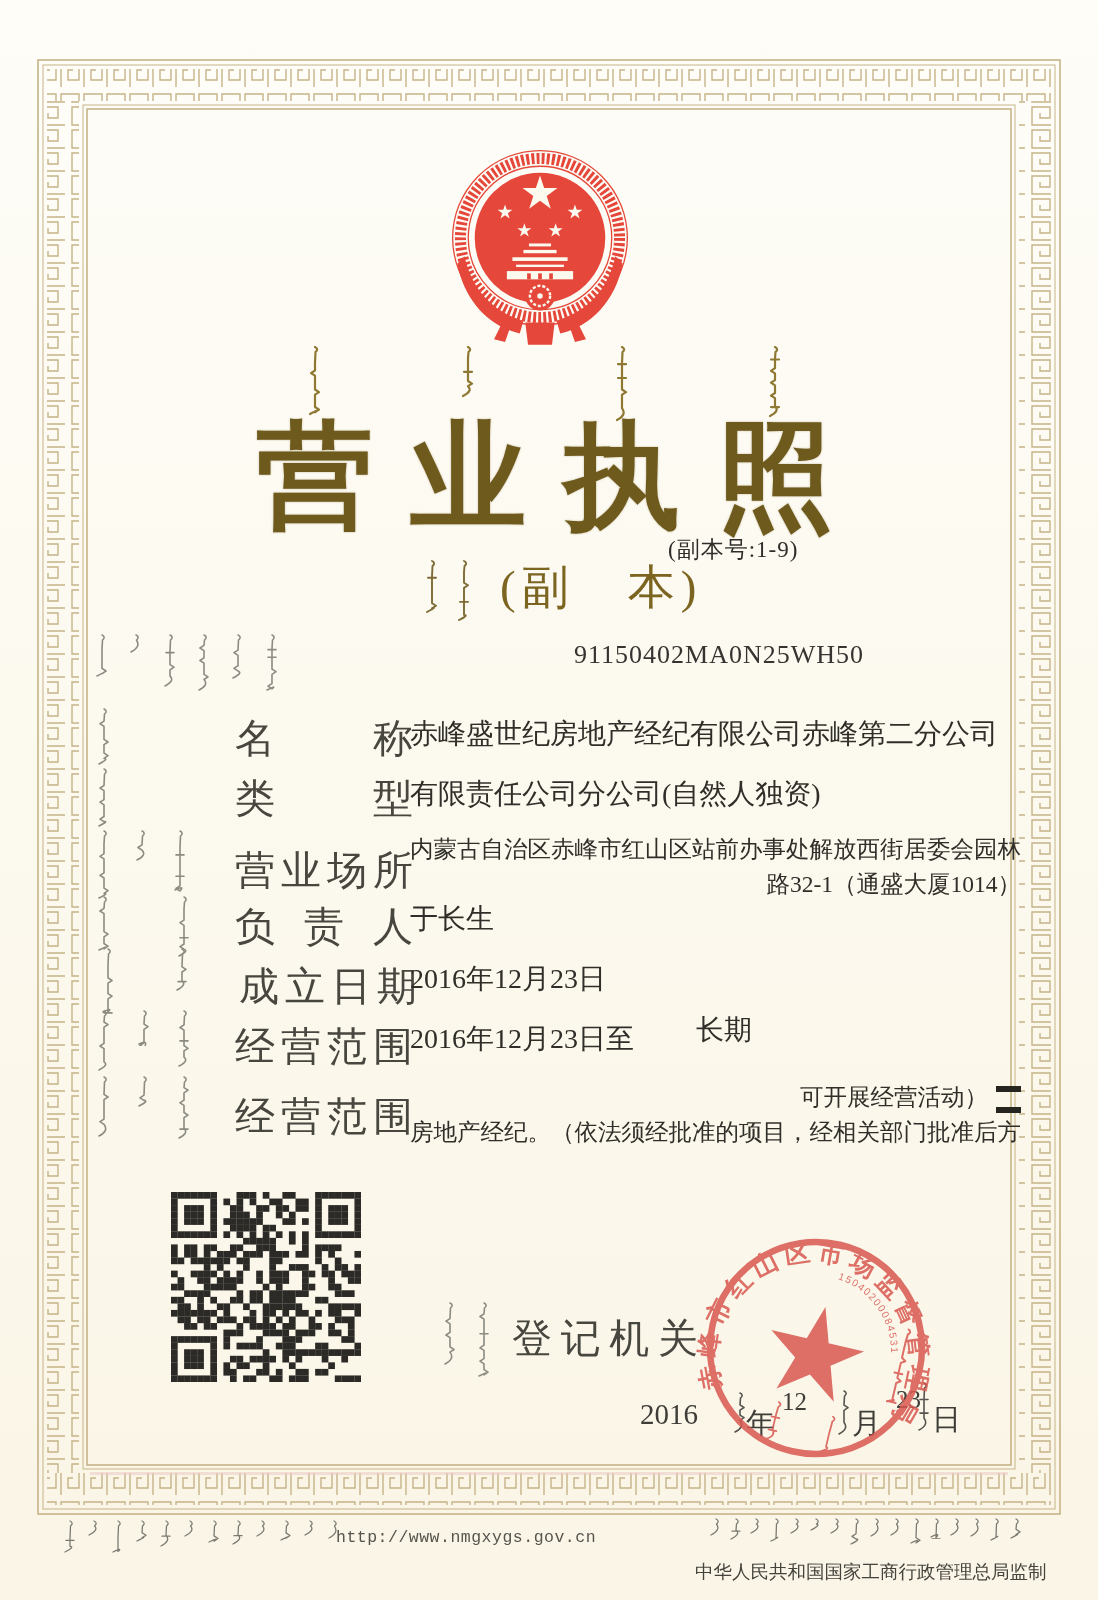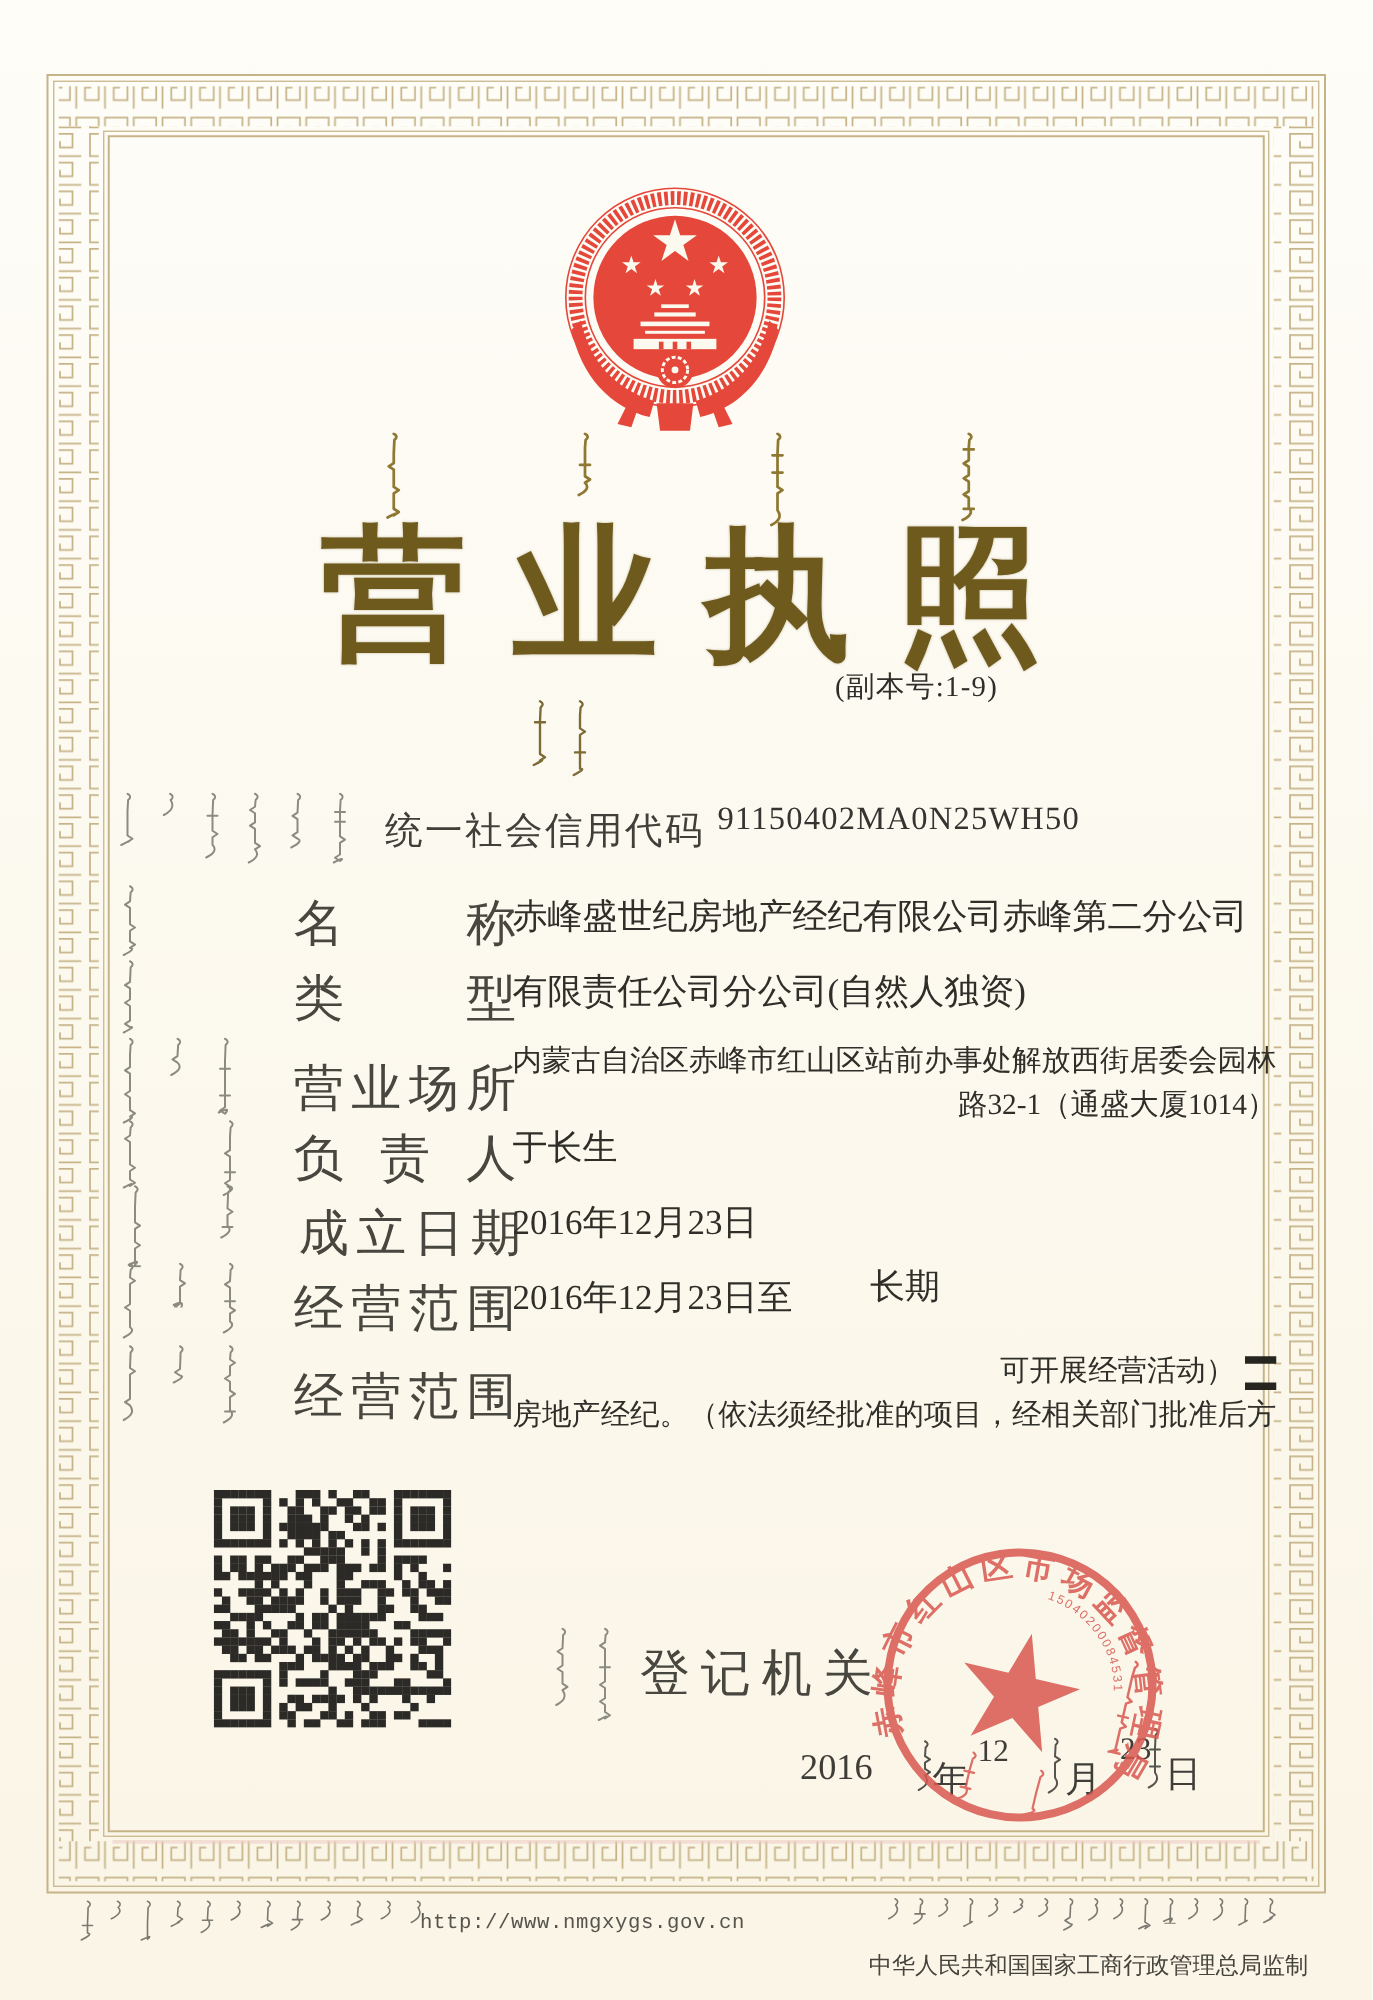--- a/index.html
+++ b/index.html
@@ -153,20 +153,21 @@
         <svg width="16" height="54" viewBox="0 0 16 54">
           <path d="M8 1 Q12 3 8.5 6 L8 16.8 m-4 1 l8 0 m-4 -1 L8 22.5 L8 32.3 L8 43.2 l4 2.6 l-4 2.6 Q13 47 3 52" fill="none" stroke="#7d6a35" stroke-width="1.9" stroke-linecap="round" stroke-linejoin="round"></path>
         </svg>
       </span>
     <span class="mong">
         <svg width="16" height="62" viewBox="0 0 16 62">
           <path d="M8 1 Q12 3 8.5 6 L8 12.1 L8 22.7 l4 2.6 l-4 2.6 L8 40.9 m-4 1 l8 0 m-4 -1 L8 54.9 Q13 55 3 60" fill="none" stroke="#7d6a35" stroke-width="1.9" stroke-linecap="round" stroke-linejoin="round"></path>
         </svg>
       </span>
   </div>
+  <div class="abs copy-label" style="left:500px;top:556px;">(副　本)</div>
 
   <div class="sq-row" style="left:94px;top:634px;gap:18px;">
     <span class="mong">
         <svg width="16" height="44" viewBox="0 0 16 44">
           <path d="M8 1 Q12 3 8.5 6 L8 14.7 L8 24.4 L8 34.4 l4 2.6 l-4 2.6 Q13 37 3 42" fill="none" stroke="#8b8b82" stroke-width="1.6" stroke-linecap="round" stroke-linejoin="round"></path>
         </svg>
       </span>
       <span class="mong">
         <svg width="16" height="20" viewBox="0 0 16 20">
           <path d="M8 1 Q12 3 8.5 6 Q13 13 3 18" fill="none" stroke="#8b8b82" stroke-width="1.6" stroke-linecap="round" stroke-linejoin="round"></path>
@@ -186,21 +187,20 @@
         <svg width="16" height="46" viewBox="0 0 16 46">
           <path d="M8 1 Q12 3 8.5 6 L8 16.1 l-4 2.6 l4 2.6 L8 31.7 l-4 2.6 l4 2.6 Q13 39 3 44" fill="none" stroke="#8b8b82" stroke-width="1.6" stroke-linecap="round" stroke-linejoin="round"></path>
         </svg>
       </span>
       <span class="mong">
         <svg width="16" height="58" viewBox="0 0 16 58">
           <path d="M8 1 Q12 3 8.5 6 L8 14.6 m-4 1 l8 0 m-4 -1 L8 22.3 m-4 1 l8 0 m-4 -1 L8 35.1 l4 2.6 l-4 2.6 L8 49.6 l-4 2.6 l4 2.6 Q13 51 3 56" fill="none" stroke="#8b8b82" stroke-width="1.6" stroke-linecap="round" stroke-linejoin="round"></path>
         </svg>
       </span>
   </div>
-  <div class="abs credit-label" style="left:308px;top:644px;">统一社会信用代码</div>
   <div class="abs credit-value" style="left:574px;top:640px;">91150402MA0N25WH50</div>
 
   <div class="sq-row" style="left:96px;top:708px;">
     <span class="mong">
         <svg width="16" height="58" viewBox="0 0 16 58">
           <path d="M8 1 Q12 3 8.5 6 L8 13.1 l-4 2.6 l4 2.6 L8 31.4 l4 2.6 l-4 2.6 L8 45.1 l4 2.6 l-4 2.6 Q13 51 3 56" fill="none" stroke="#8b8b82" stroke-width="1.6" stroke-linecap="round" stroke-linejoin="round"></path>
         </svg>
       </span>
     </div>
   <div class="abs flabel" style="left:235px;top:716px;">名称</div>

